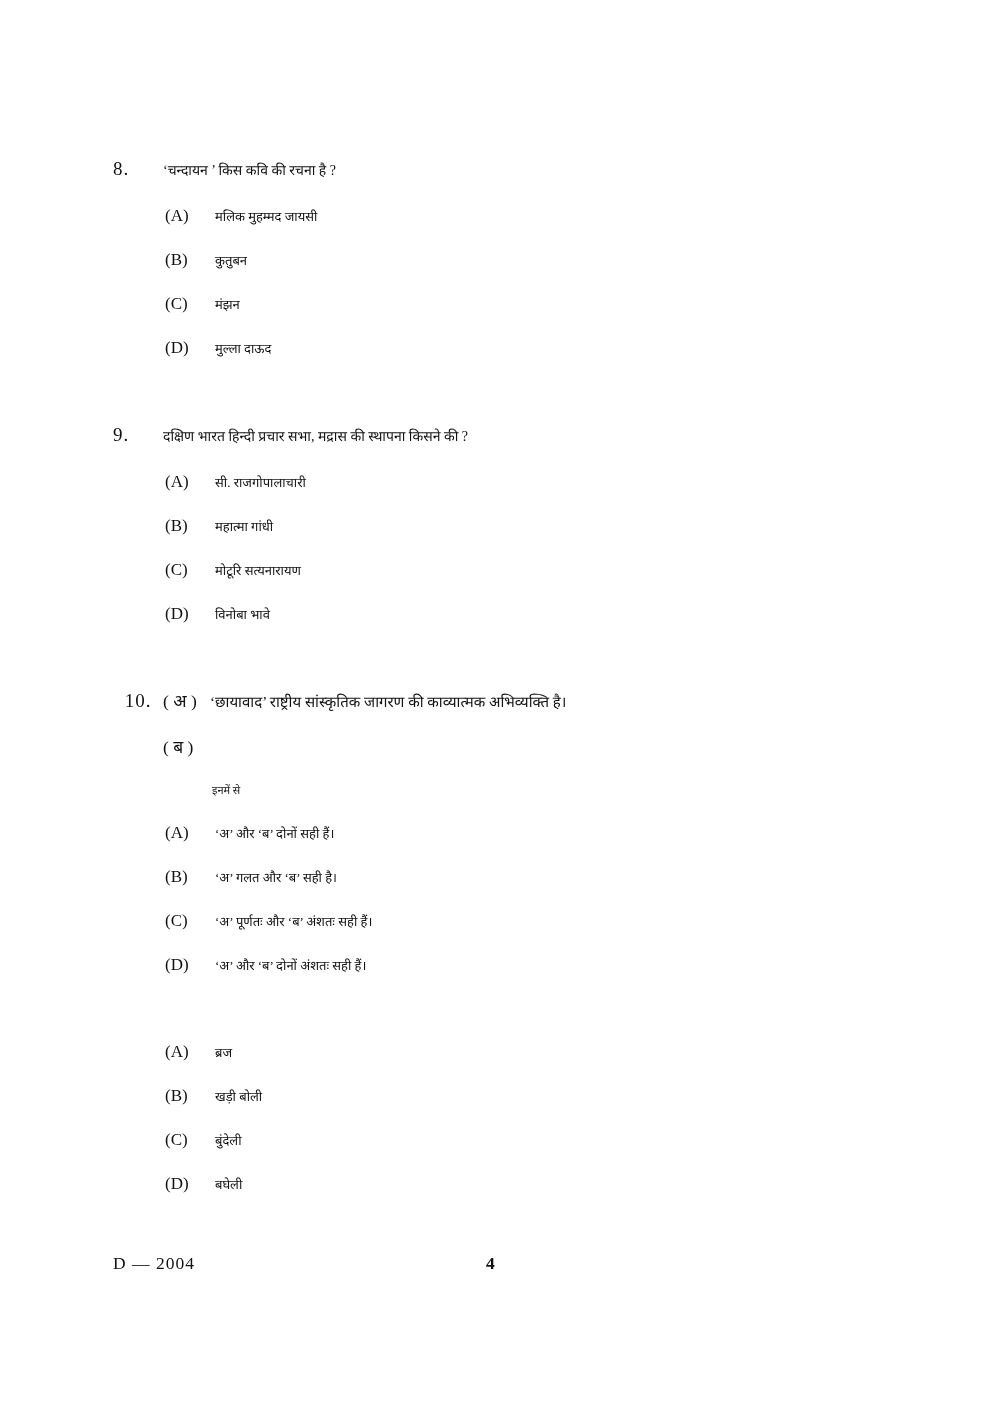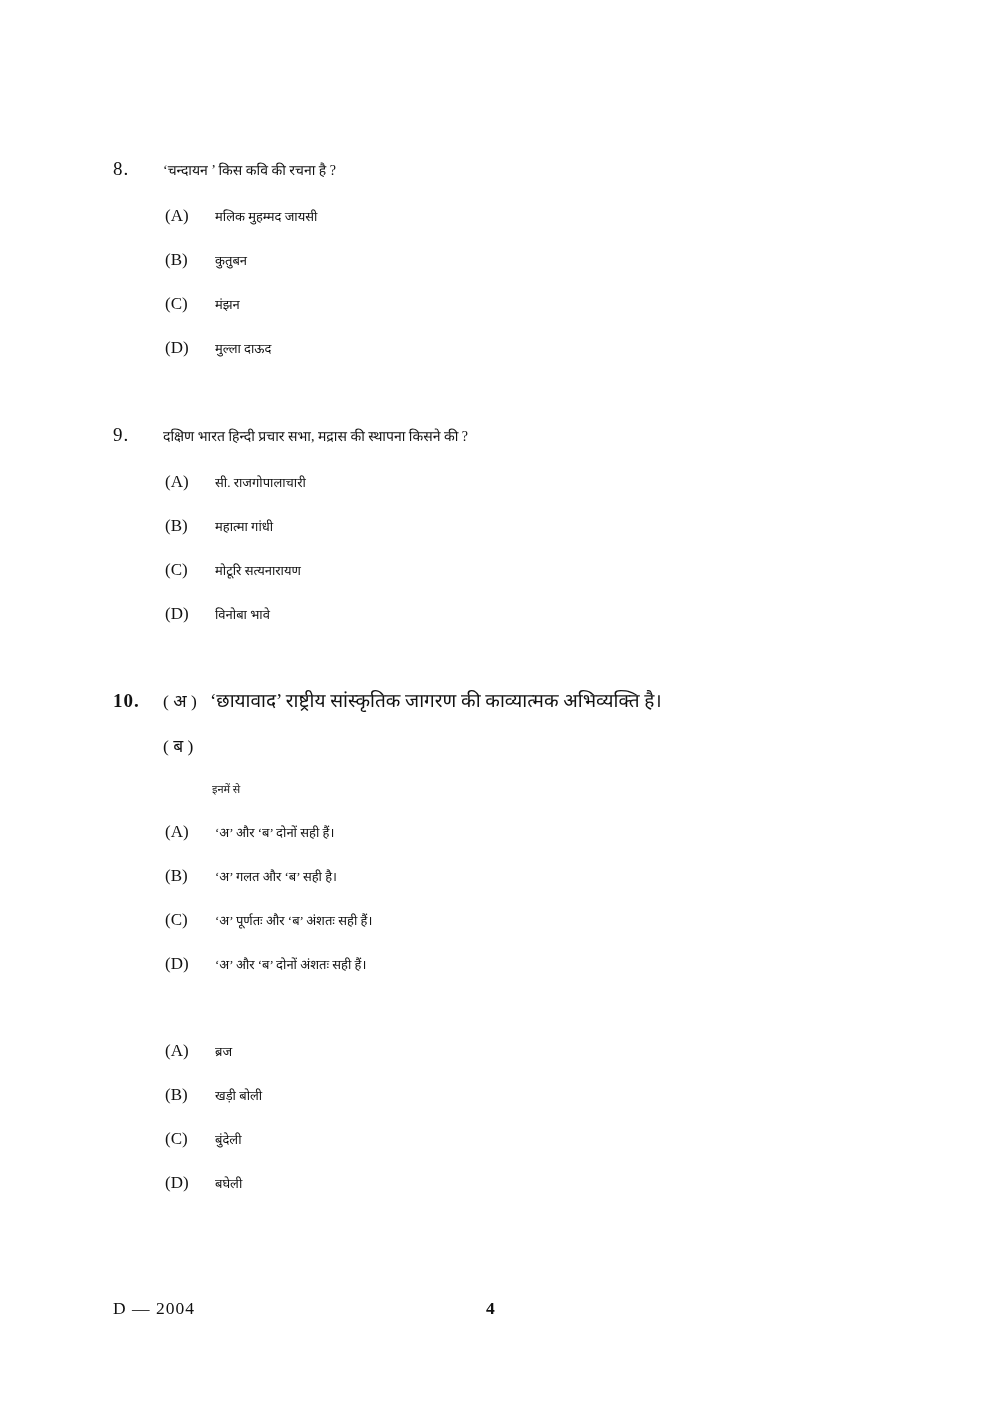--- a/index.html
+++ b/index.html
@@ -30,41 +30,41 @@
     align-items: baseline;
     line-height: 22px;
     margin-bottom: 23px;
   }
   .q-num {
     width: 50px;
     flex: 0 0 50px;
     font-size: 19px;
     letter-spacing: 1px;
   }
-  .q-num.bold { font-weight: bold; }
+  .q-num.bold { font-weight: normal; text-align: center; }
   .q-text {
     font-size: 14px;
   }
   .stmt-row {
     display: flex;
     align-items: baseline;
     line-height: 22px;
     margin-top: 21px;
   }
   .stmt-row:first-child { margin-top: 0; }
   .stmt-indent {
     width: 50px;
     flex: 0 0 50px;
   }
   .stmt-label {
     width: 47px;
     flex: 0 0 47px;
     font-size: 17.5px;
   }
-  .stmt-text { font-size: 19px; }
+  .stmt-text { font-size: 15px; }
   .connector-row {
     margin-top: 21px;
     margin-left: 99px;
     line-height: 22px;
     font-size: 11px;
   }
   .options { margin-top: 0; }
   .opt-row {
     display: flex;
     align-items: baseline;
@@ -84,21 +84,20 @@
   .opt-text {
     font-size: 13px;
   }
   .footer {
     position: absolute;
     top: 1253px;
     left: 113px;
     width: 780px;
     height: 24px;
     font-size: 17.5px;
-    margin-top: 45px;
   }
   .footer-left {
     position: absolute;
     left: 0;
     top: 0;
     letter-spacing: 1px;
   }
   .footer-page {
     position: absolute;
     left: 373px;

